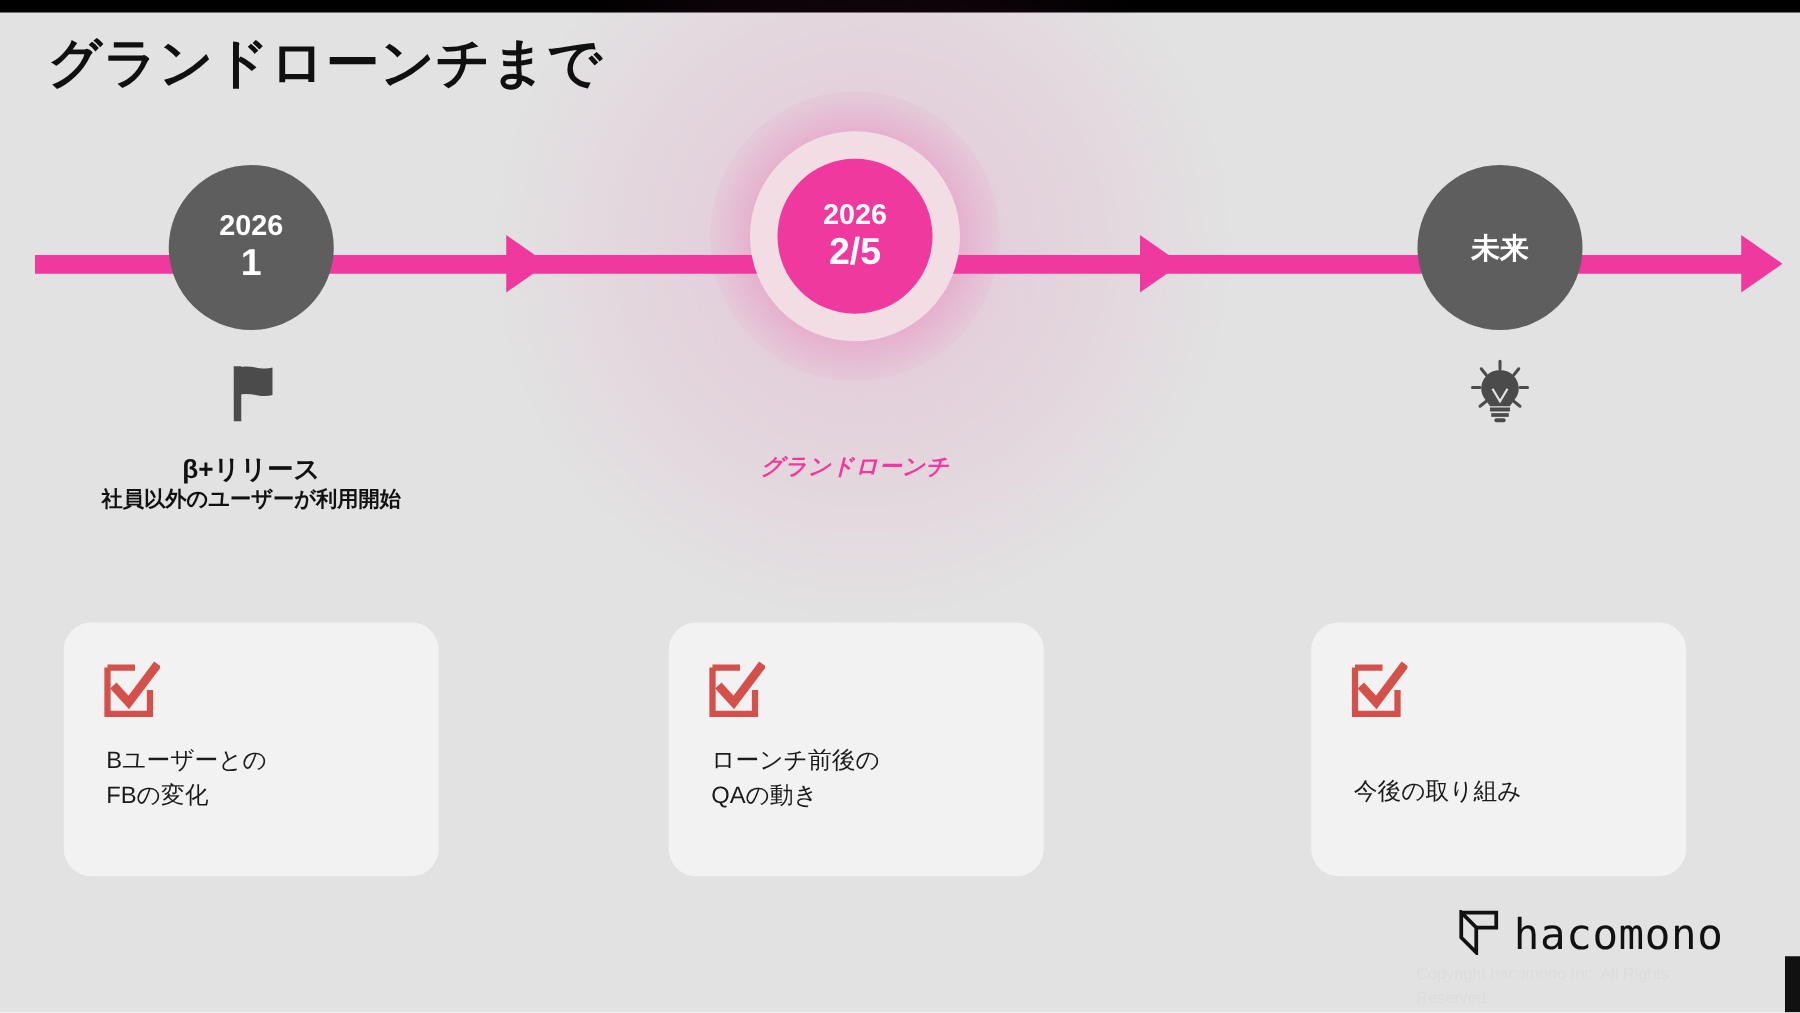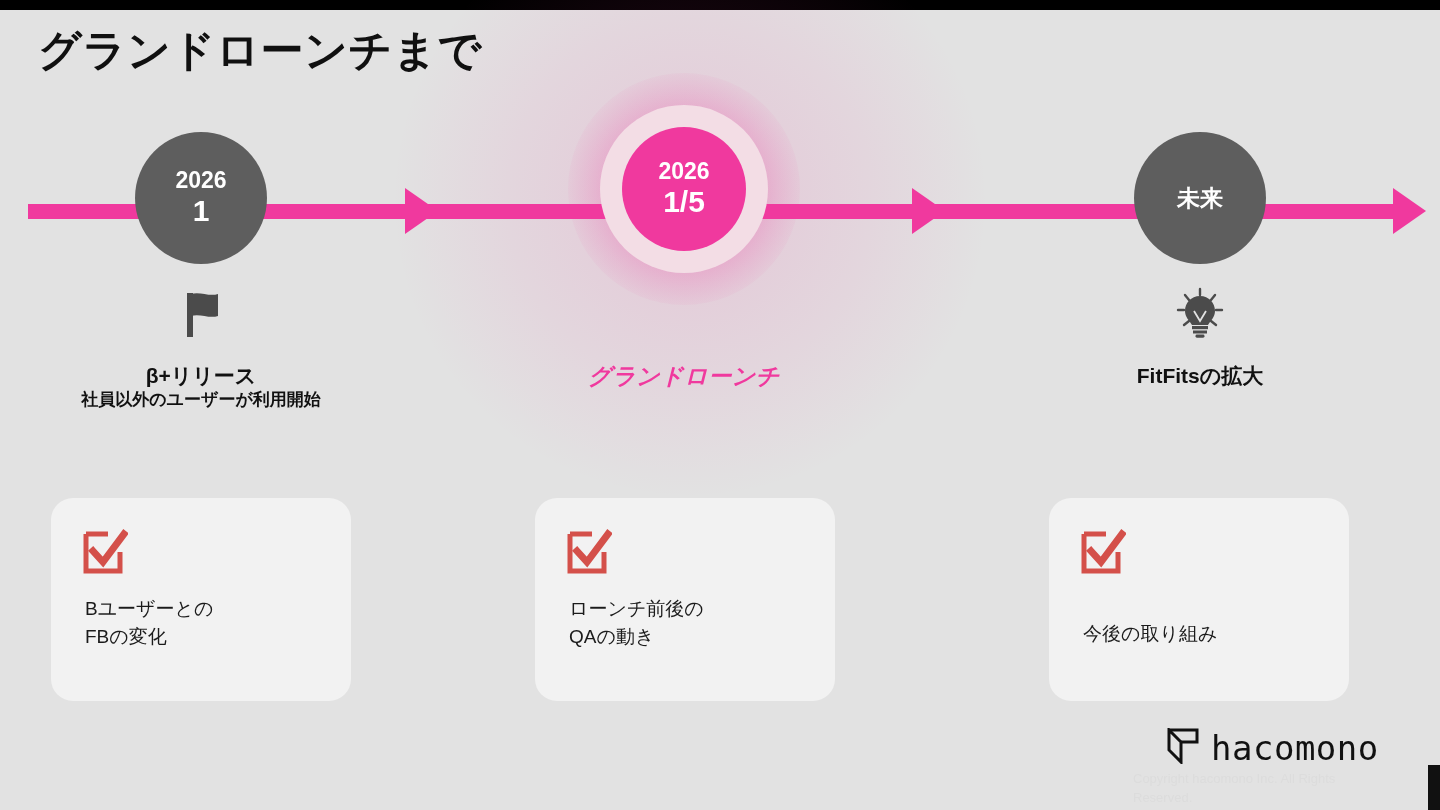--- a/index.html
+++ b/index.html
@@ -160,21 +160,21 @@
     white-space: nowrap;
   }
   .node-label .lab-sub {
     font-size: 17px;
     font-weight: bold;
     line-height: 1.35;
     white-space: nowrap;
   }
   .node-label.center .lab-main {
     color: #f0399e;
-    font-size: 23px;
+    font-size: 18px;
     font-style: italic;
     letter-spacing: 0.5px;
   }
 
   
   .cards {
     position: absolute;
     left: 0;
     top: 498px;
     width: 1440px;
@@ -278,21 +278,21 @@
     <div class="node-label" style="left:-9px;">
       <div class="lab-main">β+リリース</div>
       <div class="lab-sub">社員以外のユーザーが利用開始</div>
     </div>
 
     <div class="node-center">
       <div class="node-halo"></div>
       <div class="node-ring"></div>
       <div class="node-pink">
         <div class="node-year">2026</div>
-        <div class="node-date">1/5</div>
+        <div class="node-date">2/5</div>
       </div>
     </div>
     <div class="node-label center" style="left:474px;">
       <div class="lab-main">グランドローンチ</div>
     </div>
 
     <div class="node" style="left:1134px;">
       <div class="node-gray">
         <div class="node-single">未来</div>
       </div>
@@ -308,23 +308,20 @@
           <line x1="11" y1="39" x2="16" y2="35"></line>
           <line x1="43" y1="39" x2="38" y2="35"></line>
         </g>
         <path d="M27 10 C18 10, 12 17, 12 25 C12 31, 16 34, 19 39 L35 39 C38 34, 42 31, 42 25 C42 17, 36 10, 27 10 Z" fill="#4b4b4b"></path>
         <path d="M21 25 L27 35 L33 25" fill="none" stroke="#e2e2e2" stroke-width="1.8"></path>
         <rect x="19" y="40" width="16" height="3.2" fill="#4b4b4b"></rect>
         <rect x="20" y="44.5" width="14" height="3" fill="#4b4b4b"></rect>
         <rect x="22.5" y="48.5" width="9" height="3.2" rx="1.4" fill="#4b4b4b"></rect>
       </svg>
     </div>
-    <div class="node-label" style="left:990px;">
-      <div class="lab-main">FitFitsの拡大</div>
-    </div>
 
   </div>
 
   <div class="cards">
 
     <div class="card c1">
       <div class="card-icon">
         <svg width="46" height="46" viewBox="0 0 46 46" aria-hidden="true">
           <path d="M4 6 L4 43 L38 43 L38 24" fill="none" stroke="#d4504a" stroke-width="5"></path>
           <path d="M4 6 L26 6" fill="none" stroke="#d4504a" stroke-width="5"></path>

